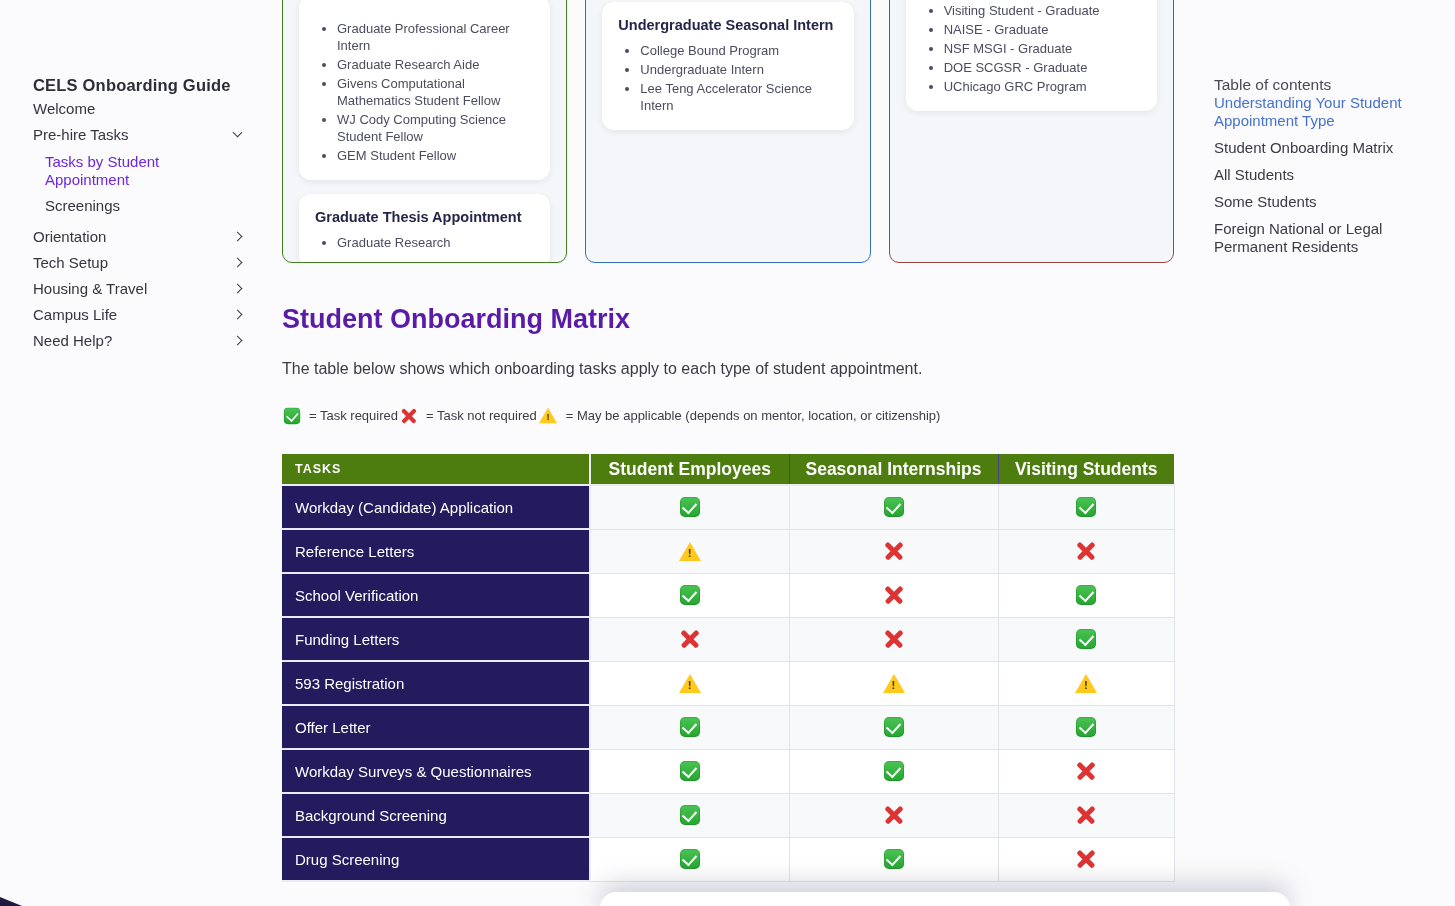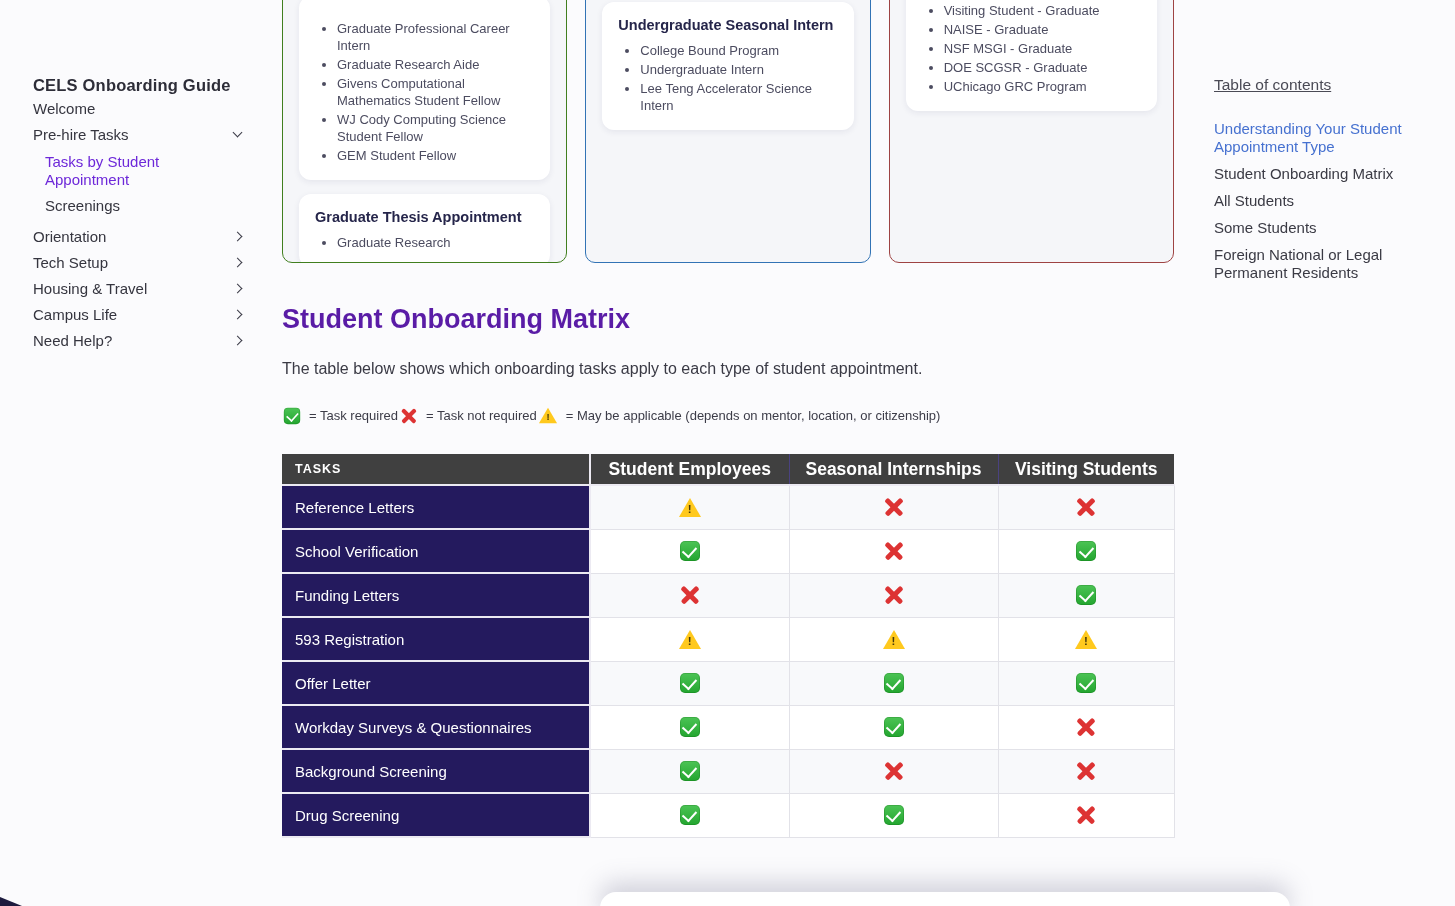--- a/index.html
+++ b/index.html
@@ -17,21 +17,21 @@
   .nav-sub { margin:2px 0 4px 12px; width:170px; }
   .sub-item { font-size:15px; color:#35353f; padding:4px 0; line-height:18px; cursor:pointer; }
   .sub-item.active { color:#6d28d9; }
   .chev { width:7px; height:7px; border-right:1.8px solid #3a3a46; border-bottom:1.8px solid #3a3a46;
           display:inline-block; margin-right:4px; }
   .chev.down  { transform:rotate(45deg); margin-top:-3px; }
   .chev.right { transform:rotate(-45deg); }
 
   
   .toc { position:absolute; left:1214px; top:76px; width:216px; }
-  .toc-title { font-size:15.5px; color:#4a4a55; margin-bottom:26px;text-decoration:underline; }
+  .toc-title { font-size:15.5px; color:#4a4a55; margin-bottom:0; }
   .toc-item { font-size:15px; color:#3a3a44; line-height:18px; margin-bottom:9px; cursor:pointer; }
   .toc-item.active { color:#4671d0; }
 
   
   .content { position:absolute; left:282px; top:0; width:892px; }
 
   .cards-row { display:flex; gap:18px; height:263px; align-items:flex-start; }
   .type-card { flex:1; background:#f5f6f9; border:1.5px solid; border-radius:10px;
                padding:15px 16px; overflow:hidden; }
   .type-card:nth-child(1){ margin-top:-20px; height:283px; }
@@ -67,21 +67,21 @@
   .ic-warn::before { content:""; position:absolute; left:0; top:0; width:0; height:0;
               border-left:11px solid transparent; border-right:11px solid transparent;
               border-bottom:19px solid #ffc91e; }
   .ic-warn::after { content:"!"; position:absolute; left:0; top:5px; width:22px; text-align:center;
               font-size:11.5px; font-weight:800; color:#45390b; }
 
   
   .matrix { margin-top:28px; border-collapse:collapse; width:892px; table-layout:fixed; }
   .matrix col.c0 { width:308px; } .matrix col.c1 { width:199px; }
   .matrix col.c2 { width:209px; } .matrix col.c3 { width:176px; }
-  .matrix thead th { background:#404040; color:#fff; height:31px; border-bottom:2px solid #eceaf2;margin-top:20px; }
+  .matrix thead th { background:#4d7c0f; color:#fff; height:31px; border-bottom:2px solid #eceaf2;margin-top:20px; }
   .matrix thead th.tasks-th { text-align:left; padding-left:13px; font-size:12.5px;
               font-weight:600; letter-spacing:1px; border-right:2px solid #eceaf2; }
   .matrix thead th.col-th { font-size:17.5px; font-weight:700; border-right:1px solid #4a4280; }
   .matrix thead th.col-th:last-child { border-right:none; }
   .matrix tbody th.task-cell { background:#241a5e; color:#fff; text-align:left; font-weight:500;
               font-size:15px; padding-left:13px; border-bottom:2px solid #eceaf2; border-right:2px solid #eceaf2; }
   .matrix tbody td { height:44px; text-align:center; border:1px solid #e2e2e8; }
   .matrix tbody tr.odd  td { background:#f8f9fb; }
   .matrix tbody tr.even td { background:#ffffff; }
 
@@ -204,20 +204,26 @@
       <thead>
           <tr>
             <th class="tasks-th">TASKS</th>
             <th class="col-th">Student Employees</th>
             <th class="col-th">Seasonal Internships</th>
             <th class="col-th">Visiting Students</th>
           </tr>
         </thead>
       <tbody>
           <tr class="odd">
+            <th class="task-cell">Workday (Candidate) Application</th>
+            <td><span class="ic ic-check"></span></td>
+            <td><span class="ic ic-check"></span></td>
+            <td><span class="ic ic-check"></span></td>
+          </tr>
+          <tr class="odd">
             <th class="task-cell">Reference Letters</th>
             <td><span class="ic ic-warn"></span></td>
             <td><span class="ic ic-cross"></span></td>
             <td><span class="ic ic-cross"></span></td>
           </tr>
           <tr class="even">
             <th class="task-cell">School Verification</th>
             <td><span class="ic ic-check"></span></td>
             <td><span class="ic ic-cross"></span></td>
             <td><span class="ic ic-check"></span></td>

